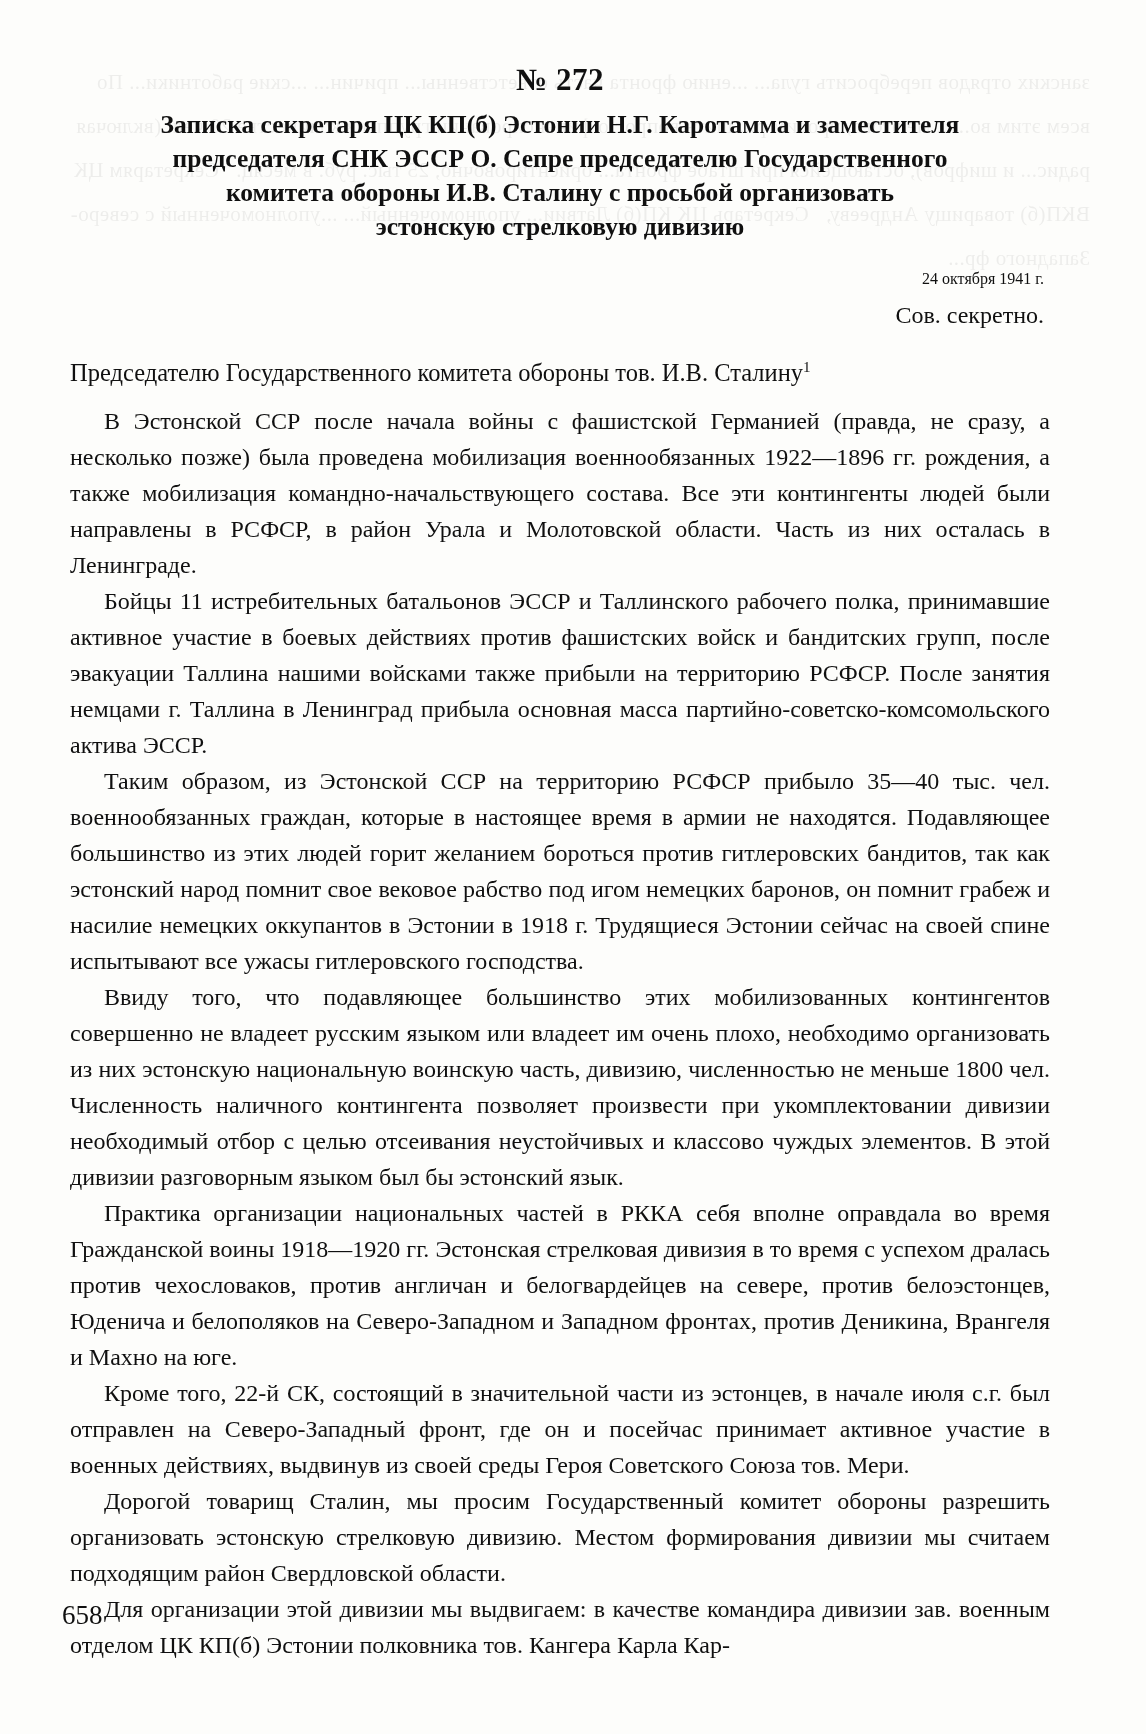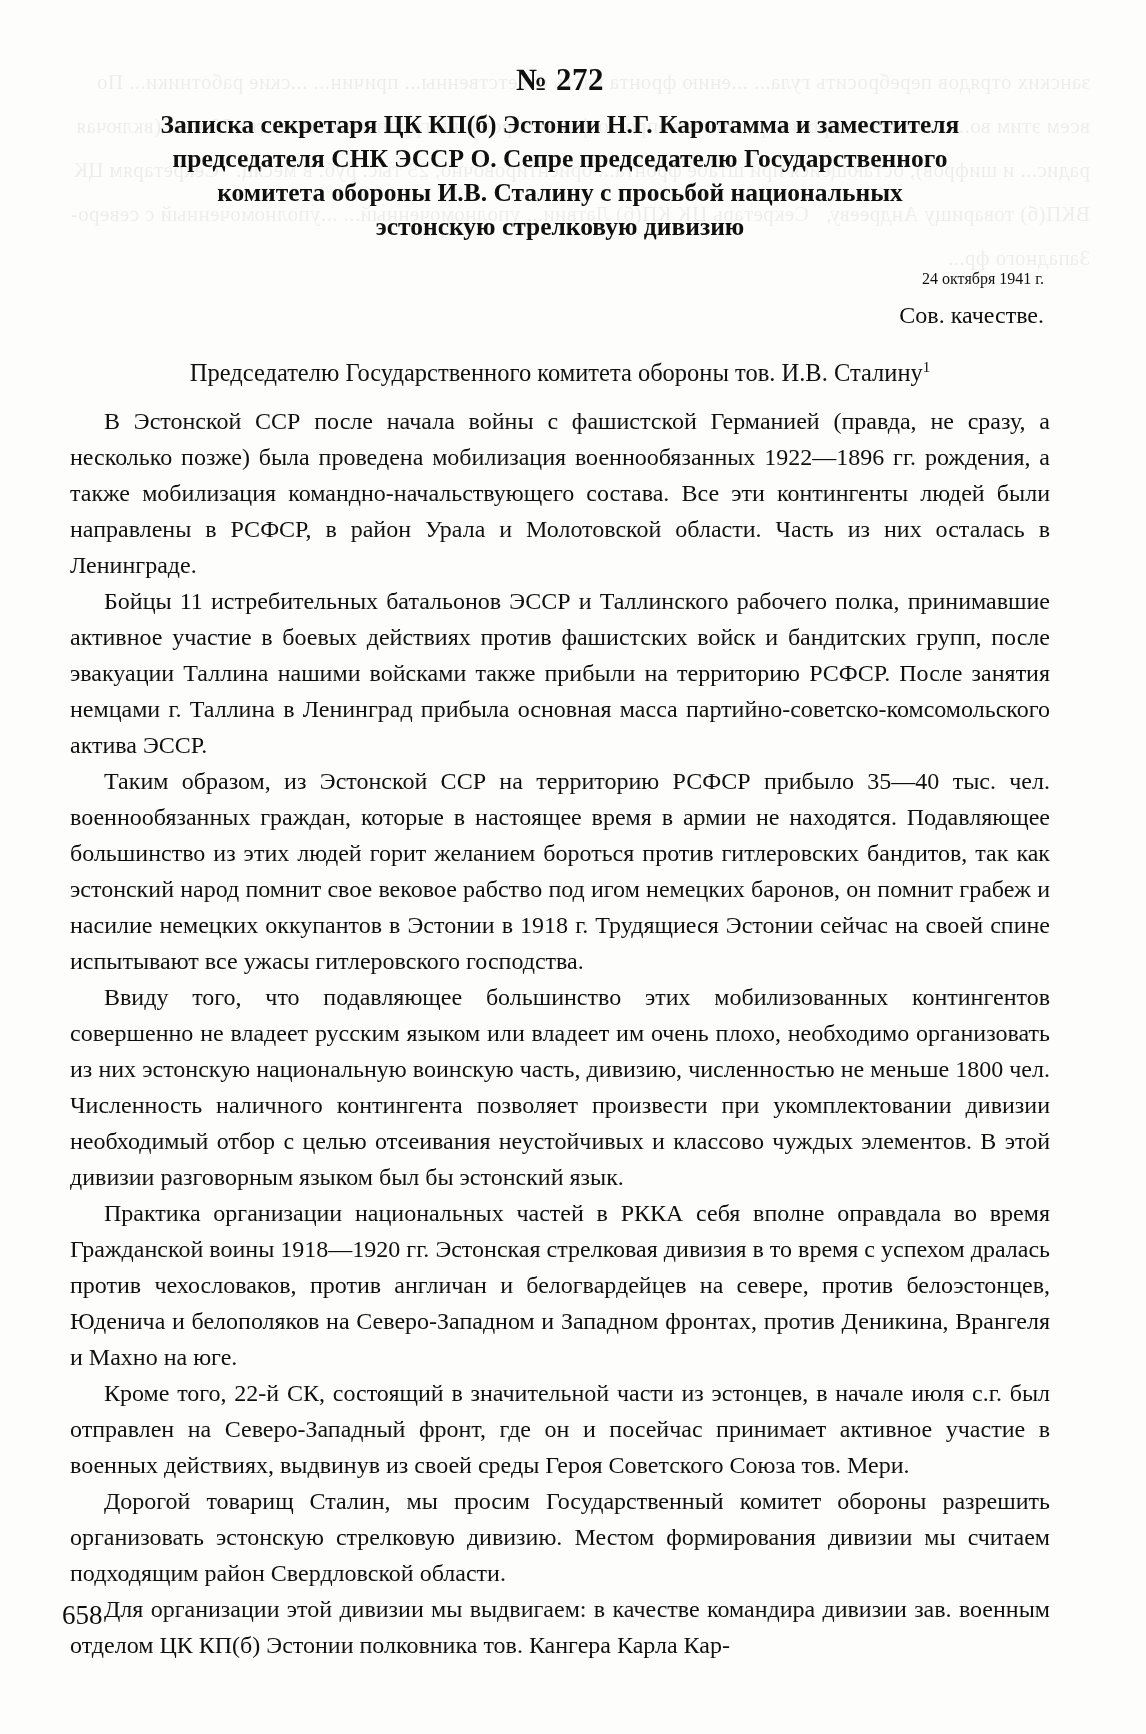--- a/index.html
+++ b/index.html
@@ -69,21 +69,21 @@
     margin-top: 26px;
     padding-right: 6px;
   }
   .secret-line {
     text-align: right;
     font-size: 24px;
     margin-top: 14px;
     padding-right: 6px;
   }
   .addressee {
-    text-align: center;
+    text-align: left;
     font-size: 24.5px;
     margin-top: 30px;
     margin-bottom: 16px;
   }
   .addressee sup {
     font-size: 15px;
     vertical-align: super;
   }
   .body-text p {
     margin: 0;
@@ -111,27 +111,27 @@
 
   <div class="ghost">занских отрядов перебросить гула... ...ению фронта часть ответственны... причин... ...ские работники... По всем этим во... ...ме этого, просим р... шить вопрос о финансировании группы в количестве 20 чел. (включая радис... и шифров), остающейся при штабе фронта... ориентировочно, 25 тыс. руб. в месяц.   Секретарям ЦК ВКП(б) товарищу Андрееву,   Секретарь ЦК КП(б) Латвии... уполномоченный... ...уполномоченный с северо-Западного фр...</div>
 
   <div class="content">
 
     <div class="doc-number">№ 272</div>
 
     <div class="title">
       <span class="title-line">Записка секретаря ЦК КП(б) Эстонии Н.Г. Каротамма и заместителя</span>
       <span class="title-line">председателя СНК ЭССР О. Сепре председателю Государственного</span>
-      <span class="title-line">комитета обороны И.В. Сталину с просьбой национальных</span>
+      <span class="title-line">комитета обороны И.В. Сталину с просьбой организовать</span>
       <span class="title-line">эстонскую стрелковую дивизию</span>
     </div>
 
     <div class="date-line">24 октября 1941 г.</div>
 
-    <div class="secret-line">Сов. качестве.</div>
+    <div class="secret-line">Сов. секретно.</div>
 
     <div class="addressee">
       <span>Председателю Государственного комитета обороны тов. И.В. Сталину</span><sup>1</sup>
     </div>
 
     <div class="body-text">
       <p class="first">В Эстонской ССР после начала войны с фашистской Германией (правда, не сразу, а несколько позже) была проведена мобилизация военнообязанных 1922—1896 гг. рождения, а также мобилизация командно-начальствующего состава. Все эти контингенты людей были направлены в РСФСР, в район Урала и Молотовской области. Часть из них осталась в Ленинграде.</p>
       <p>Бойцы 11 истребительных батальонов ЭССР и Таллинского рабочего полка, принимавшие активное участие в боевых действиях против фашистских войск и бандитских групп, после эвакуации Таллина нашими войсками также прибыли на территорию РСФСР. После занятия немцами г. Таллина в Ленинград прибыла основная масса партийно-советско-комсомольского актива ЭССР.</p>
       <p>Таким образом, из Эстонской ССР на территорию РСФСР прибыло 35—40 тыс. чел. военнообязанных граждан, которые в настоящее время в армии не находятся. Подавляющее большинство из этих людей горит желанием бороться против гитлеровских бандитов, так как эстонский народ помнит свое вековое рабство под игом немецких баронов, он помнит грабеж и насилие немецких оккупантов в Эстонии в 1918 г. Трудящиеся Эстонии сейчас на своей спине испытывают все ужасы гитлеровского господства.</p>
       <p>Ввиду того, что подавляющее большинство этих мобилизованных контингентов совершенно не владеет русским языком или владеет им очень плохо, необходимо организовать из них эстонскую национальную воинскую часть, дивизию, численностью не меньше 1800 чел. Численность наличного контингента позволяет произвести при укомплектовании дивизии необходимый отбор с целью отсеивания неустойчивых и классово чуждых элементов. В этой дивизии разговорным языком был бы эстонский язык.</p>

